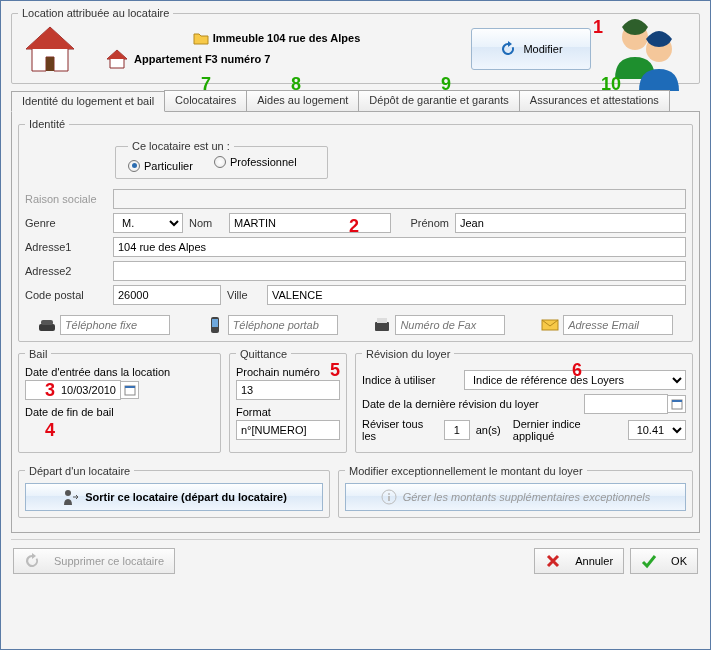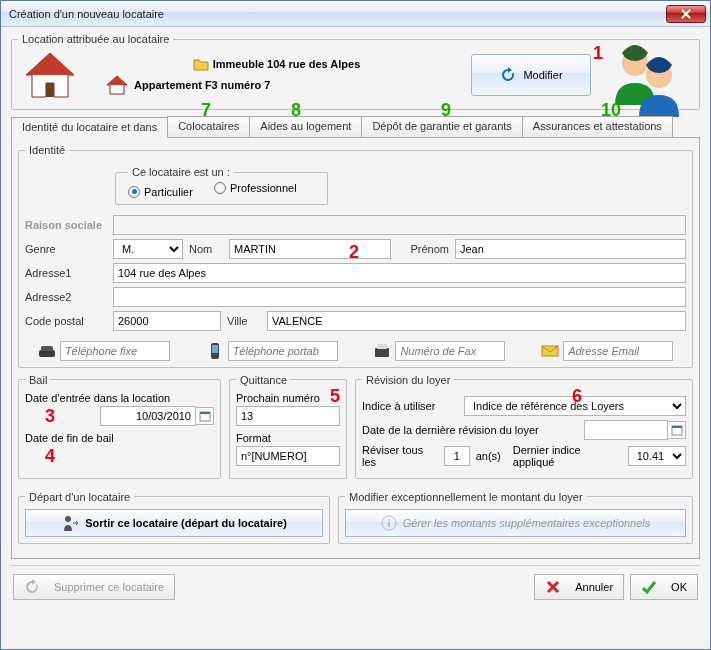--- a/index.html
+++ b/index.html
@@ -20,21 +20,21 @@
 .small-house { width: 22px; height: 20px; }
 .btn-modifier { width: 120px; height: 42px; border: 1px solid #9db7d0; border-radius: 3px; background: linear-gradient(#fdfeff,#e9f2fb 45%,#dce9f7 46%,#f0f6fd); display: flex; align-items: center; justify-content: center; gap: 6px; color: #000; font-size: 12px; margin-right: 14px; }
 .people-svg { width: 84px; height: 84px; position: absolute; right: 8px; top: -6px; }
 .tabs { display: flex; margin-top: 4px; }
 .tab { border: 1px solid #a9a9a9; border-bottom: none; padding: 3px 10px 4px; background: linear-gradient(#fdfdfd,#ebebeb); color: #333; position: relative; }
 .tab.active { background: #f4f4f4; border-bottom: 1px solid #f4f4f4; top: 1px; }
 .tab + .tab { margin-left: -1px; }
 .tabpanel { border: 1px solid #a9a9a9; padding: 6px 6px 8px; background: #f4f4f4; }
 .row { display: flex; align-items: center; gap: 6px; margin: 4px 0; }
 .lbl { width: 82px; color: #333; }
-.lbl.mut { color: #9a9a9a; font-weight: bold; }
+.lbl.mut { color: #9a9a9a; }
 input[type=text], select { border: 1px solid #b5b5b5; background: #fff; height: 20px; padding: 1px 4px; color: #000; }
 input[type=text].mut { background: #f5f5f5; color: #9a9a9a; }
 .radio-box { display: inline-flex; align-items: center; gap: 4px; margin-right: 18px; }
 .radio { width: 12px; height: 12px; border: 1px solid #777; border-radius: 50%; background: radial-gradient(#fff,#e7e7e7); display: inline-flex; align-items: center; justify-content: center; }
 .radio .dot { width: 5px; height: 5px; background: #2b6cb0; border-radius: 50%; }
 .phone-row { display: flex; align-items: center; gap: 10px; margin-top: 10px; justify-content: space-around; }
 .ph-field { display: flex; align-items: center; gap: 4px; }
 .ph-field input { width: 110px; font-style: italic; color: #8a8a8a; }
 .date-box { display: flex; align-items: center; }
 .date-box input { width: 96px; text-align: right; }
@@ -50,28 +50,20 @@
 .num-badge { position: absolute; font-weight: bold; font-size: 18px; pointer-events: none; }
 .red { color: #e30613; }
 .green { color: #1faa00; }
 .ico16 { width: 16px; height: 16px; }
 .ico18 { width: 18px; height: 18px; }
 </style>
 </head>
 <body>
 
 <div class="window">
-  <div class="titlebar">
-    <span class="title">Création d'un nouveau  locataire</span>
-    <div class="close-btn">
-      <svg width="10" height="10" viewBox="0 0 10 10">
-          <path d="M1 1 L9 9 M9 1 L1 9" stroke="#fff" stroke-width="2"></path>
-        </svg>
-    </div>
-  </div>
 
   <div class="content">
 
     <fieldset style="position:relative; padding-bottom:10px;">
       <legend>Location attribuée au locataire</legend>
       <div class="loc-header">
         <svg class="house-ico" viewBox="0 0 52 48">
           <polygon points="26,2 50,24 44,24 44,46 30,46 30,32 22,32 22,46 8,46 8,24 2,24" fill="#fff" stroke="#8a2a2a"></polygon>
           <polygon points="26,2 50,24 2,24" fill="#c13b2f"></polygon>
           <rect x="22" y="32" width="8" height="14" fill="#6b3e1c"></rect>
@@ -108,21 +100,21 @@
         <g transform="translate(30,20)">
             <circle cx="22" cy="16" r="13" fill="#f4c79a"></circle>
             <path d="M9 6q13-16 26 0q-4 8-13 8t-13-8" fill="#13427a"></path>
             <path d="M2 58q0-22 20-22t20 22z" fill="#1e6bb8"></path>
           </g>
       </svg>
       <span class="num-badge red" style="right:96px; top:-2px;">1</span>
     </fieldset>
 
     <div class="tabs" style="position:relative;">
-      <div class="tab active"><span>Identité du locataire et dans</span></div>
+      <div class="tab active"><span>Identité du logement et bail</span></div>
       <div class="tab"><span>Colocataires</span></div>
       <div class="tab"><span>Aides au logement</span></div>
       <div class="tab"><span>Dépôt de garantie et garants</span></div>
       <div class="tab"><span>Assurances et attestations</span></div>
       <span class="num-badge green" style="left:190px; top:-16px;">7</span>
       <span class="num-badge green" style="left:280px; top:-16px;">8</span>
       <span class="num-badge green" style="left:430px; top:-16px;">9</span>
       <span class="num-badge green" style="left:590px; top:-16px;">10</span>
     </div>
 
@@ -208,21 +200,21 @@
         </div>
 
         <span class="num-badge red" style="left:330px; top:86px;">2</span>
       </fieldset>
 
       <div class="bottom" style="margin-top:6px;">
 
         <fieldset style="width:203px; position:relative;">
           <legend>Bail</legend>
           <div>Date d'entrée dans la location</div>
-          <div class="date-box" style="margin:2px 0 6px; justify-content:flex-end;">
+          <div class="date-box" style="margin:2px 0 6px; ">
             <input type="text" value="10/03/2010" style="">
             <span class="cal-ico">
                 <svg width="12" height="12" viewBox="0 0 12 12">
                   <rect x="1" y="2" width="10" height="9" fill="#fff" stroke="#888"></rect>
                   <rect x="1" y="2" width="10" height="2" fill="#3a72b5"></rect>
                 </svg>
               </span>
           </div>
           <div>Date de fin de bail</div>
           <span class="num-badge red" style="left:26px; top:20px;">3</span>

